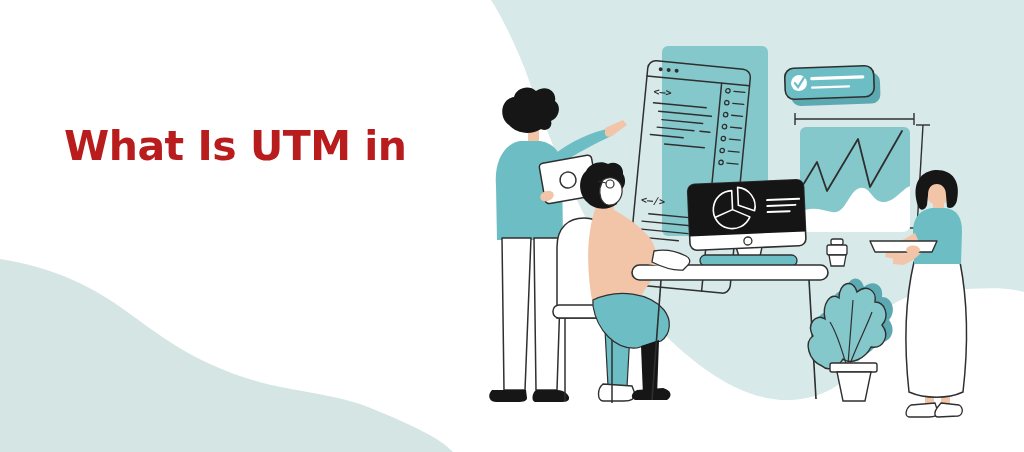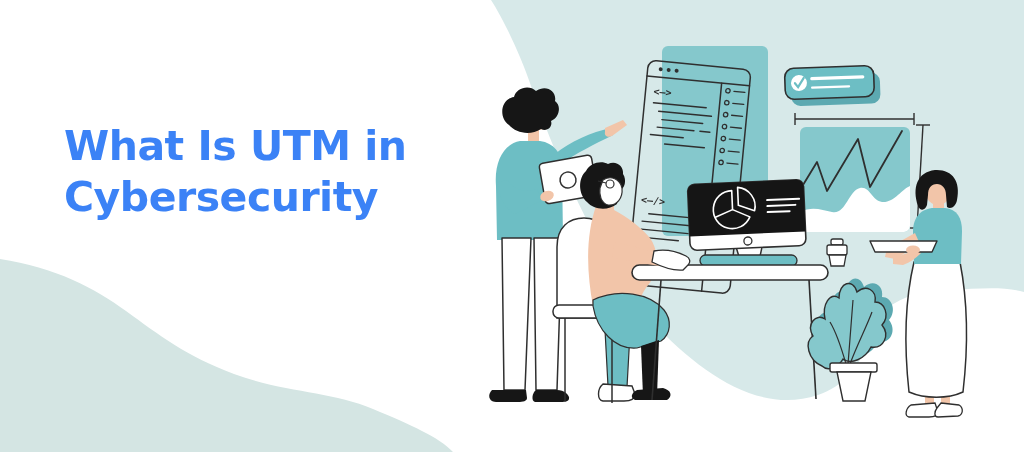--- a/index.html
+++ b/index.html
@@ -3,38 +3,37 @@
 <meta charset="utf-8">
 <style>
   html,body{margin:0;padding:0;background:#e8e8e8;}
   .stage{
     position:relative;width:1024px;height:452px;margin:0 auto;
     background:#ffffff;overflow:hidden;
     font-family:"DejaVu Sans","Liberation Sans",sans-serif;
   }
   .banner-title{
     position:absolute;left:64px;top:94px;z-index:5;
-    color:#3b82f6;font-weight:800;font-size:41px;line-height:51px;
+    color:#b91c1c;font-weight:800;font-size:41px;line-height:51px;
     letter-spacing:-0.5px;
   }
   .banner-title span{display:block;}
   .illustration-svg{position:absolute;left:0;top:0;width:1024px;height:452px;}
   .code-glyph{
     font-family:"DejaVu Sans Mono","Liberation Mono",monospace;
     font-size:10px;font-weight:bold;fill:#2f2f2f;
   }
 </style>
 </head>
 <body>
 
 <div class="stage">
 
   <h1 class="banner-title">
     <span>What Is UTM in</span>
-    <span>Cybersecurity</span>
   </h1>
 
   <svg class="illustration-svg" viewBox="0 0 1024 452">
 
     <path d="M491,0 L1024,0 L1024,292 C1002,286 976,289 951,290 C922,291 903,296 888,308
          C866,325 871,377 818,395 C758,415 700,372 653,323 C608,276 556,162 531,86
          C521,56 504,20 491,0 Z" fill="#d7e9e9"></path>
     <path d="M0,259 C55,267 96,289 126,311 C159,335 186,356 234,374 C286,393 331,391 373,409
          C411,425 439,437 453,452 L0,452 Z" fill="#d4e5e3"></path>
 

